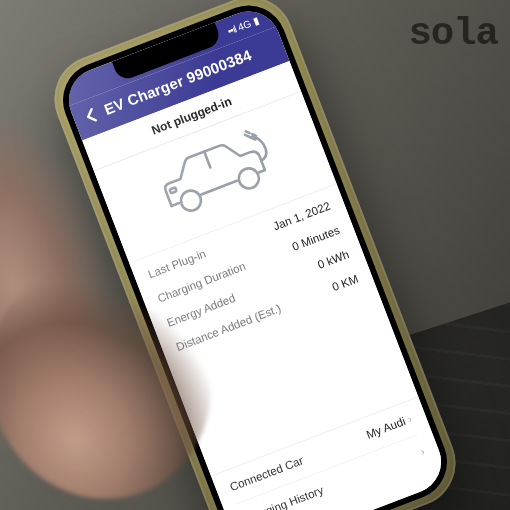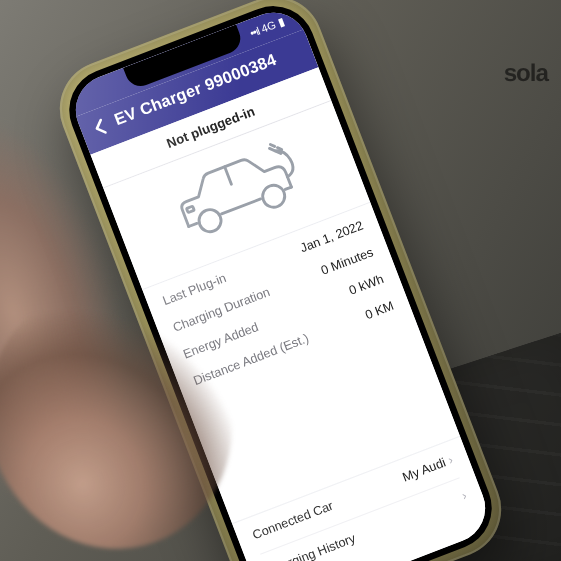--- a/index.html
+++ b/index.html
@@ -11,24 +11,23 @@
   }
   .scene {
     width: 510px; height: 510px;
     position: relative;
     background: linear-gradient(120deg, #7d7b74 0%, #5f5d55 40%, #3a3a36 100%);
   }
   .bg-text {
     position: absolute;
     right: 12px; top: 12px;
     color: rgba(0,0,0,0.55);
-    font-size: 22px; font-weight: 700;
+    font-size: 39px; font-weight: 700;
     letter-spacing: -1px;
-    font-family: Liberation Sans, sans-serif;
-    margin-top: 42px;
+    font-family: Liberation Mono, monospace;
   }
   
   .phone {
     position: absolute;
     left: 50%; top: 55%;
     width: 250px; height: 540px;
     transform: translate(-50%,-50%) rotate(-21deg);
     border-radius: 44px;
     background: linear-gradient(140deg, #c2b878 0%, #a0975d 40%, #6d6640 100%);
     padding: 8px;

